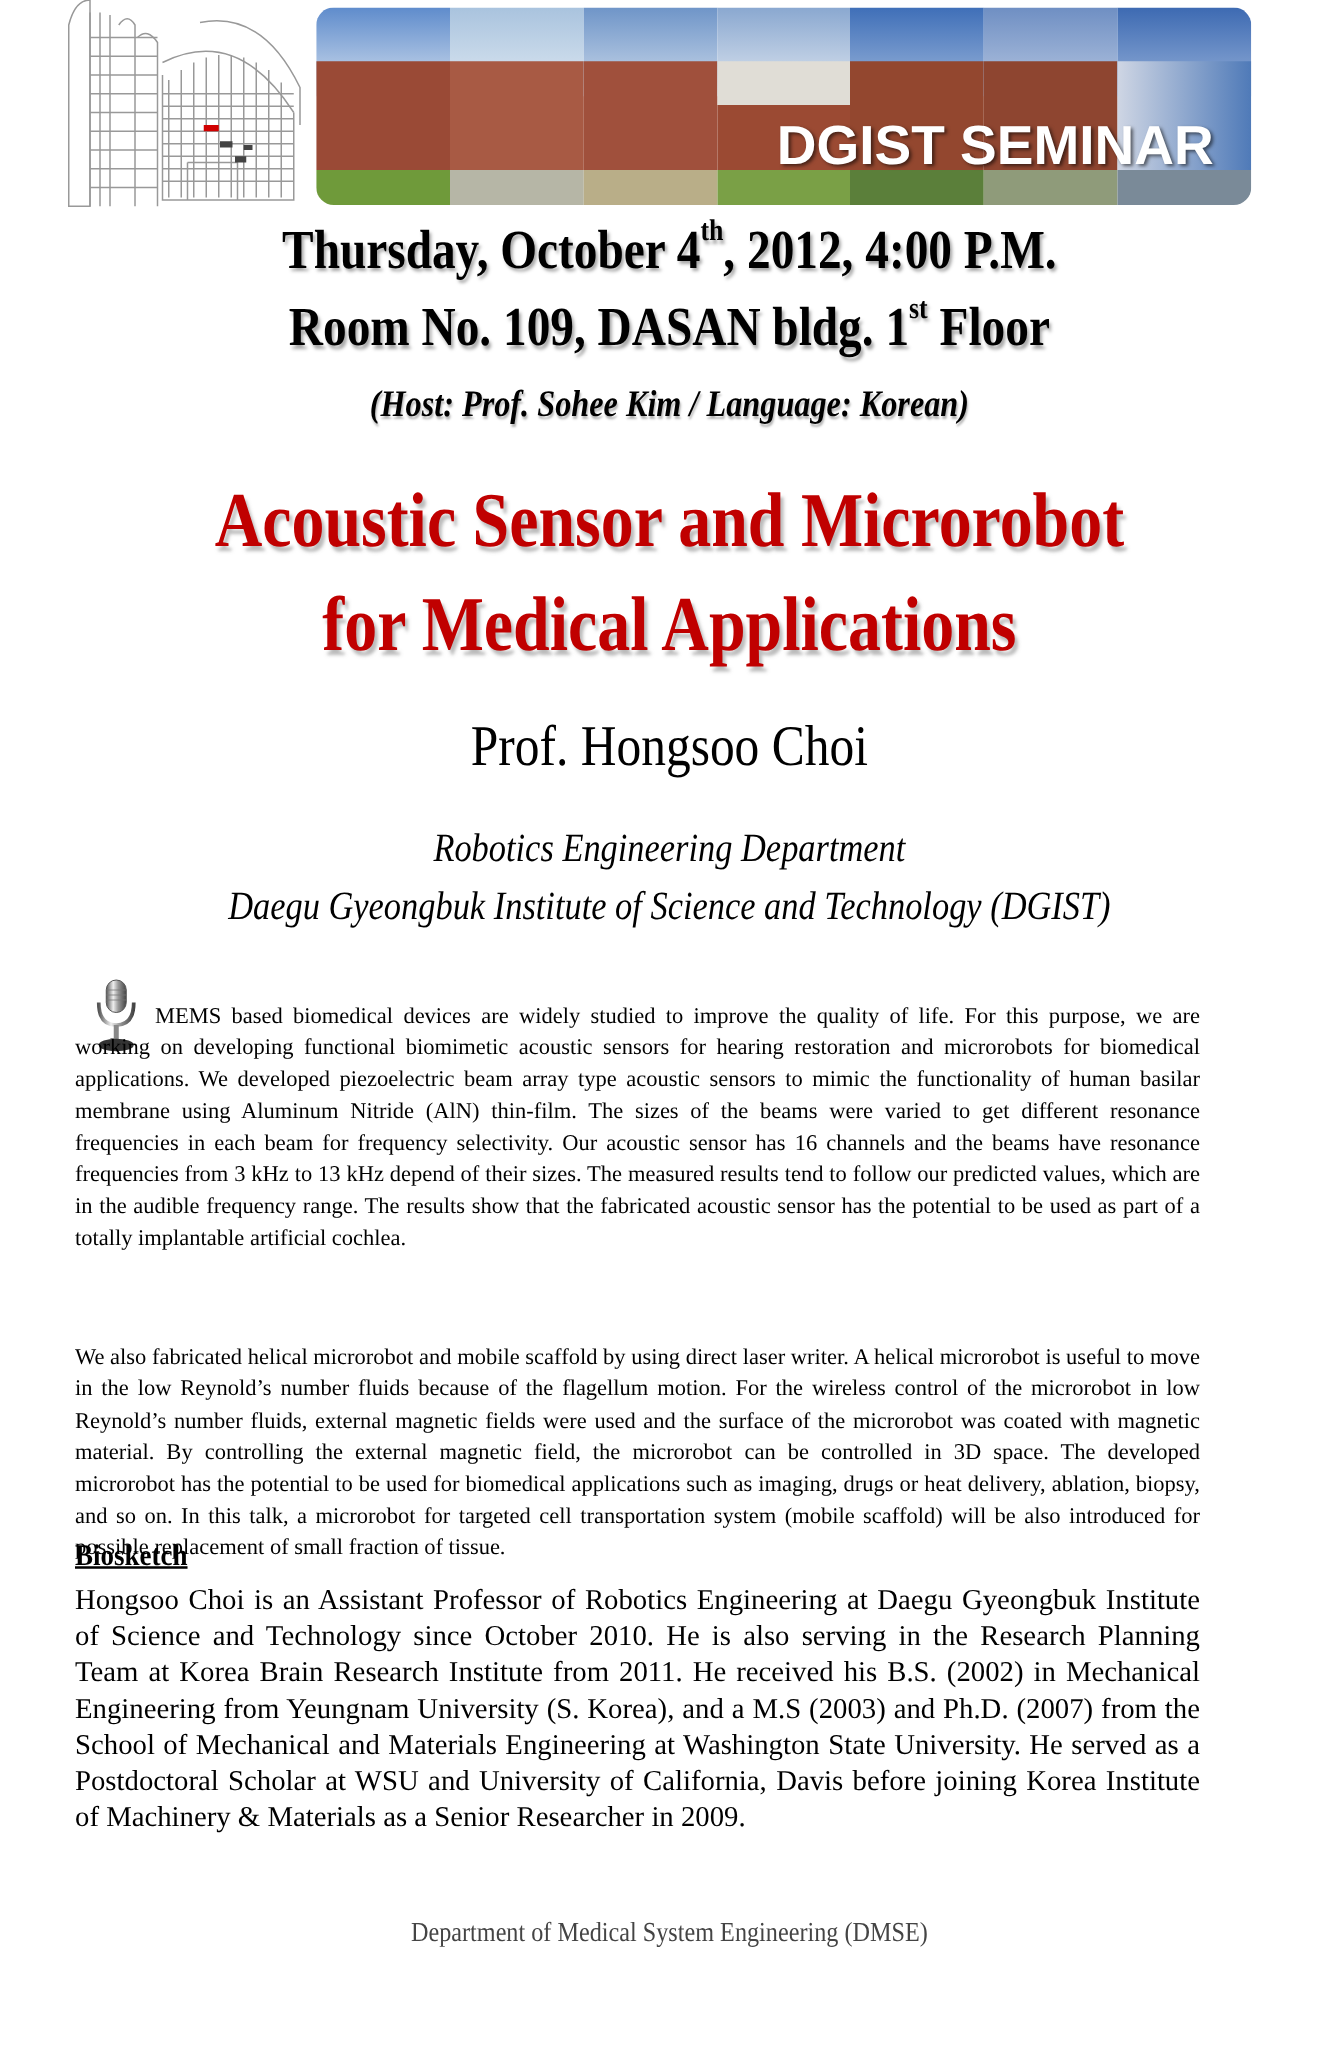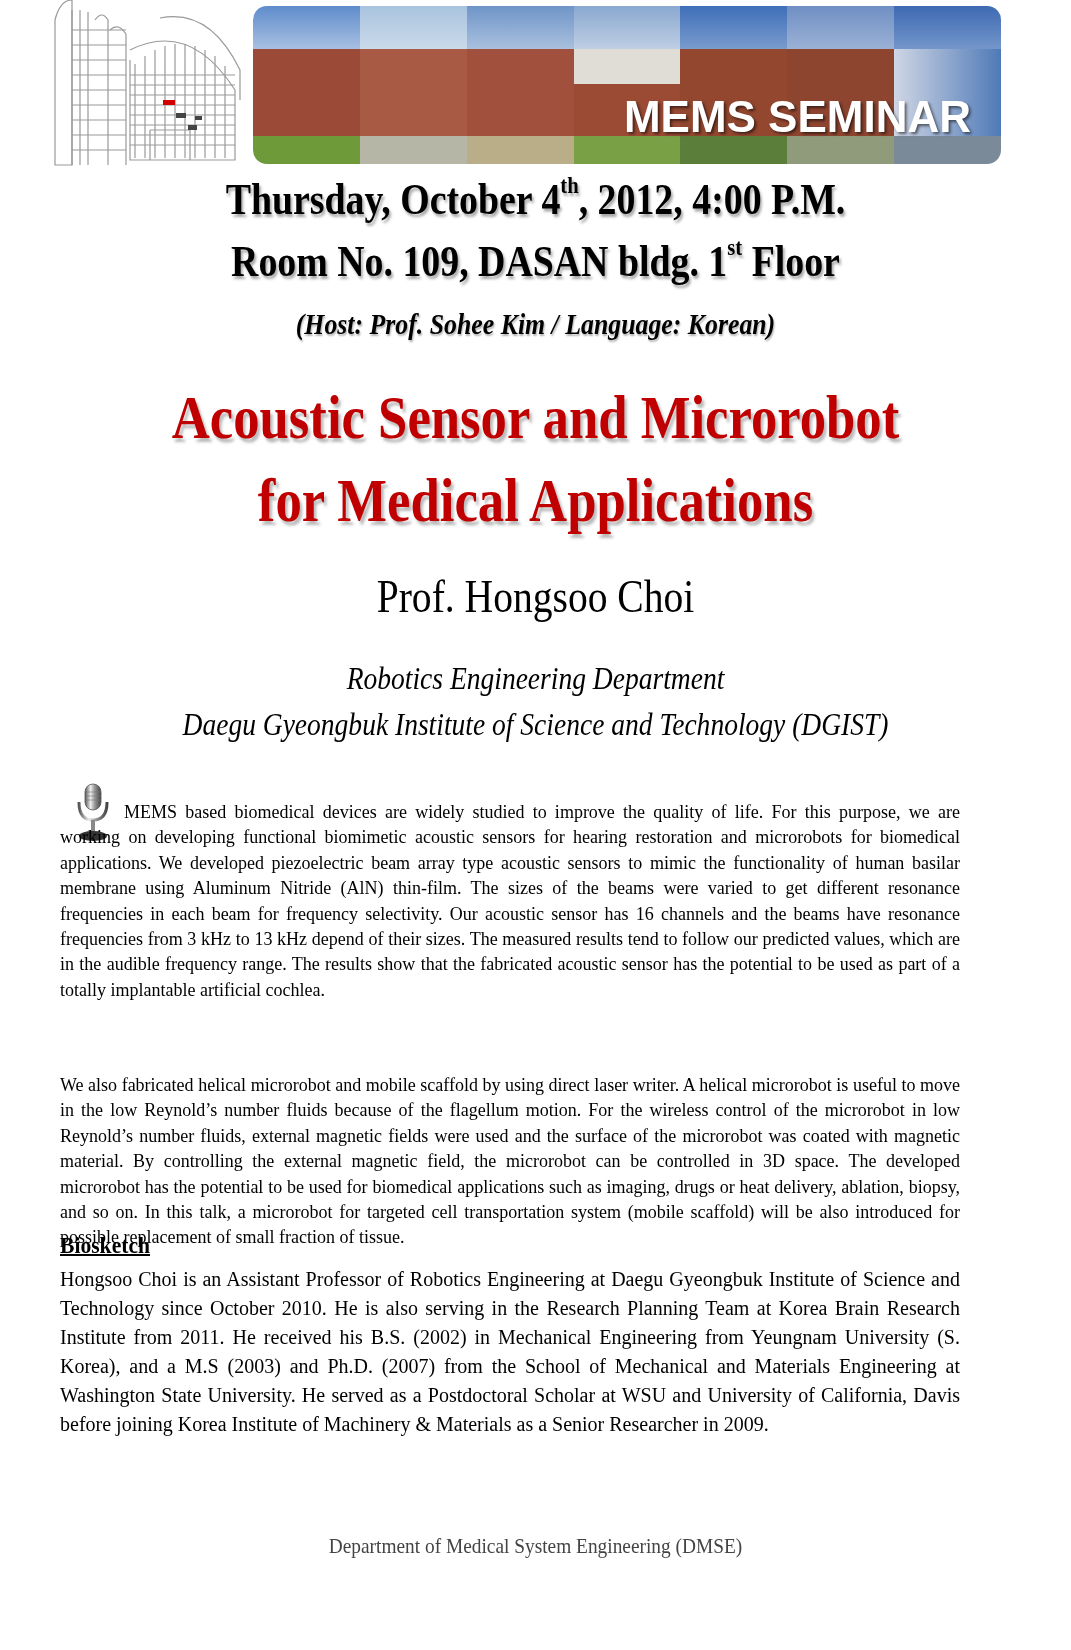--- a/index.html
+++ b/index.html
@@ -32,21 +32,21 @@
   .affil-1 { top: 660px; }
   .affil-2 { top: 706px; }
 
   
   .mic-icon { position: absolute; left: 72px; top: 782px; width: 42px; height: 62px; }
   .para { position: absolute; left: 60px; width: 900px; font-size: 18px; line-height: 25.4px; text-align: justify; }
   .para-1 { top: 800px; text-indent: 64px; }
   .para-2 { top: 1045px; margin-top: 28px; }
 
   .bio-heading { position: absolute; left: 60px; top: 1232px; font-weight: bold; font-size: 24px; text-decoration: underline; text-decoration-thickness: 2px; transform: scaleX(0.9); transform-origin: left; }
-  .bio-text { position: absolute; left: 60px; top: 1265px; width: 900px; font-size: 20px; line-height: 29px; text-align: justify; }
+  .bio-text { position: absolute; left: 60px; top: 1265px; width: 900px; font-size: 23px; line-height: 29px; text-align: justify; }
 
   .footer { position: absolute; top: 1533px; left: 0; width: 1071px; text-align: center; font-size: 22px; color: #444; transform: scaleX(0.88); transform-origin: center; white-space: nowrap; }
 </style>
 </head>
 <body>
 
 <div class="header">
   <svg class="logo-drawing" viewBox="0 0 200 168">
     <g fill="none" stroke="#999" stroke-width="1.2">
       <path d="M5 165 L5 20 Q10 0 22 0 L22 165 Z"></path>
@@ -98,21 +98,21 @@
         <div class="sky" style="background:linear-gradient(#6f8fc3,#b8c8e2);"></div>
         <div class="bldg" style="background:#8e4530;"></div>
         <div class="grass" style="background:#8f9b7a;"></div>
       </div>
     <div class="panel">
         <div class="sky" style="background:linear-gradient(#3d6ab2,#98b2da);"></div>
         <div class="bldg" style="background:linear-gradient(90deg,#cfd6e4,#4f7ab8);"></div>
         <div class="grass" style="background:#7a8a98;"></div>
       </div>
   </div>
-  <div class="banner-title">MEMS SEMINAR</div>
+  <div class="banner-title">DGIST SEMINAR</div>
 </div>
 
 <div class="event-line date-line"><span>Thursday, October 4</span><sup>th</sup><span>, 2012, 4:00 P.M.</span></div>
 <div class="event-line room-line"><span>Room No. 109, DASAN bldg. 1</span><sup>st</sup><span> Floor</span></div>
 <div class="host-line">(Host: Prof. Sohee Kim / Language: Korean)</div>
 
 <div class="talk-title title-1">Acoustic Sensor and Microrobot</div>
 <div class="talk-title title-2">for Medical Applications</div>
 
 <div class="speaker">Prof. Hongsoo Choi</div>

